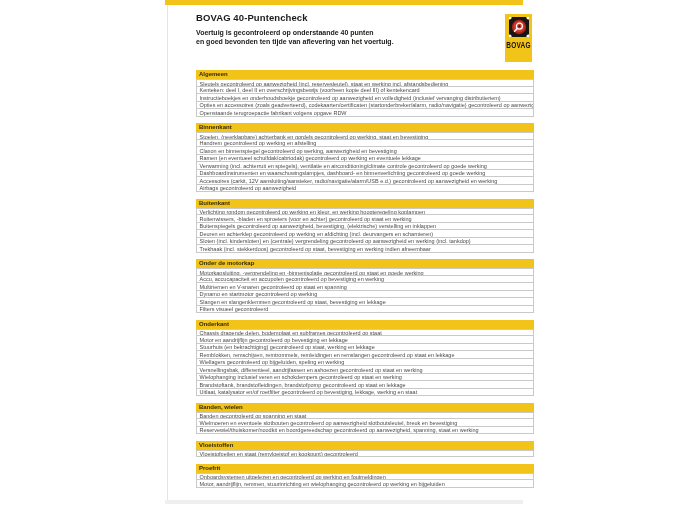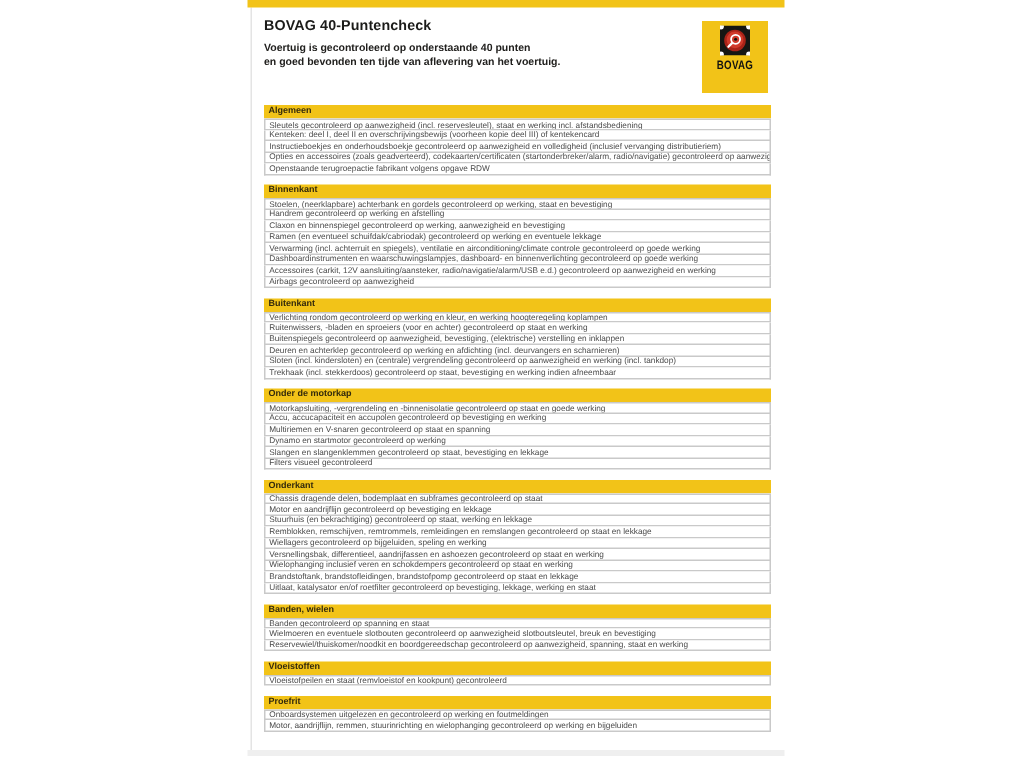--- a/index.html
+++ b/index.html
@@ -5,25 +5,25 @@
   html,body{margin:0;padding:0;}
   body{
     width:685px;height:513px;position:relative;overflow:hidden;
     background:#ffffff;
     font-family:"Liberation Sans","DejaVu Sans",sans-serif;
     -webkit-font-smoothing:antialiased;
   }
   .page-edge-left{position:absolute;left:167px;top:5px;width:1px;height:495px;background:#e4e4e4;}
   .page-edge-bottom{position:absolute;left:165px;top:500px;width:358px;height:4px;background:#efefef;}
   .topbar{position:absolute;left:165px;top:0;width:358px;height:5px;background:#F2C318;}
-  .doc{position:absolute;left:176px;top:0;width:338px;}
+  .doc{position:absolute;left:196px;top:0;width:338px;}
   .doc-title{margin:12px 0 0;font-size:9.5px;font-weight:bold;color:#1b1b19;letter-spacing:.1px;}
   .doc-sub{margin:0;font-size:7px;font-weight:bold;line-height:8.5px;color:#21201e;}
   .doc-sub.first{margin-top:6px;}
-  .logo{position:absolute;right:2px;top:14px;width:44px;height:48px;background:#F2C318;text-align:center;}
+  .logo{position:absolute;right:2px;top:14px;width:27px;height:48px;background:#F2C318;text-align:center;}
   .logo-emblem{display:block;margin:3px auto 0;width:20px;height:20px;}
   .logo-word{margin-top:3px;font-size:6.5px;font-weight:bold;color:#131310;letter-spacing:.2px;transform:scaleY(1.25);transform-origin:top center;}
   #sections{margin-top:24px;}
   .check-section{margin-bottom:6.5px;}
   .section-header{
     height:9px;line-height:9.5px;background:#F2C318;
     font-size:6px;font-weight:bold;color:#332a0c;padding-left:3px;
   }
   .check-row{
     height:7.5px;box-sizing:border-box;background:#fff;

